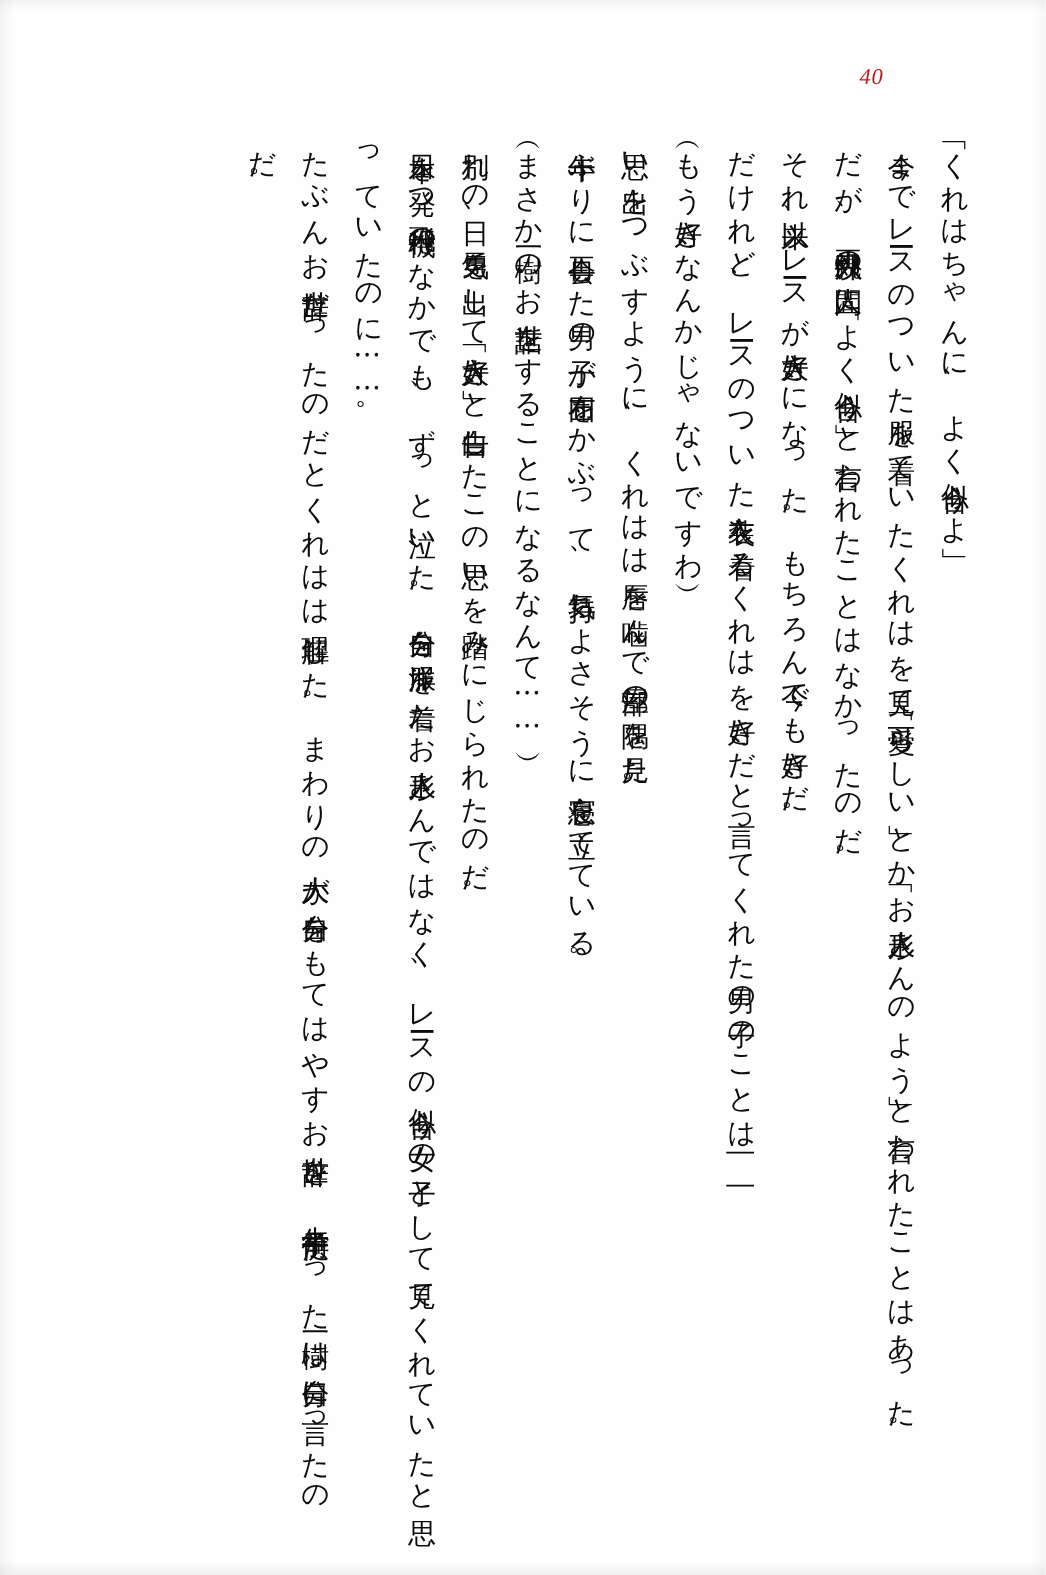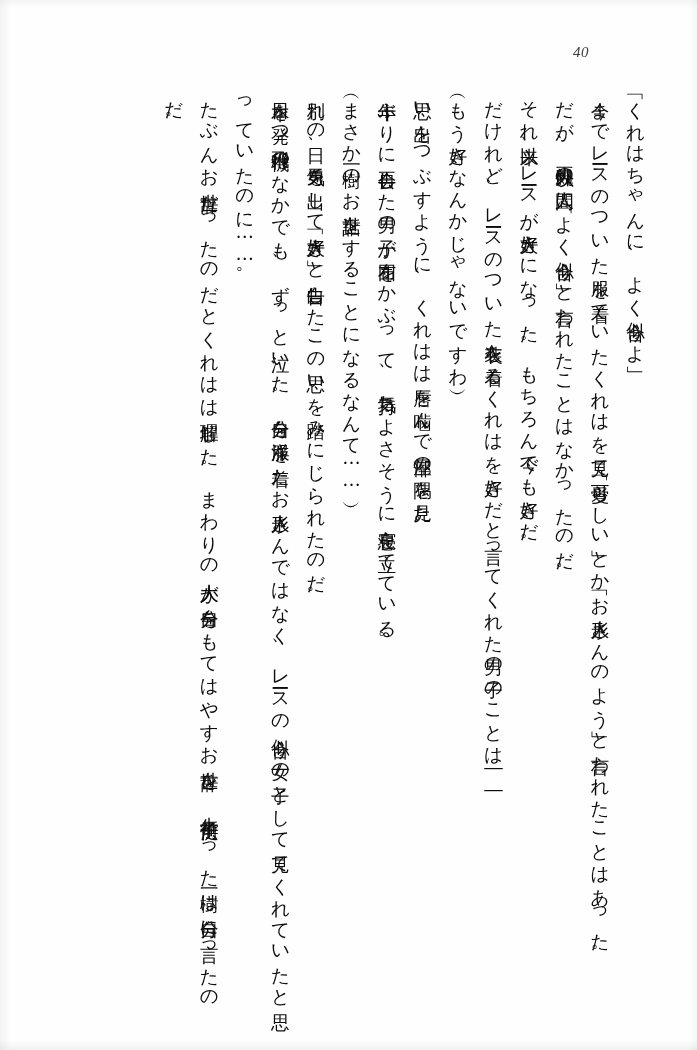--- a/index.html
+++ b/index.html
@@ -24,21 +24,21 @@
     background: #fefefe;
   }
   
   .page-number {
     position: absolute;
     top: 44px;
     right: 108px;
     font-size: 15px;
     font-style: italic;
     font-family: "Liberation Serif", "DejaVu Serif", serif;
-    color: #404040;
+    color: #b91c1c;
     letter-spacing: 0.5px;
   }
   
   .text-block {
     position: absolute;
     top: 88px;
     right: 44px;
     left: 44px;
     height: 912px;
     writing-mode: vertical-rl;

